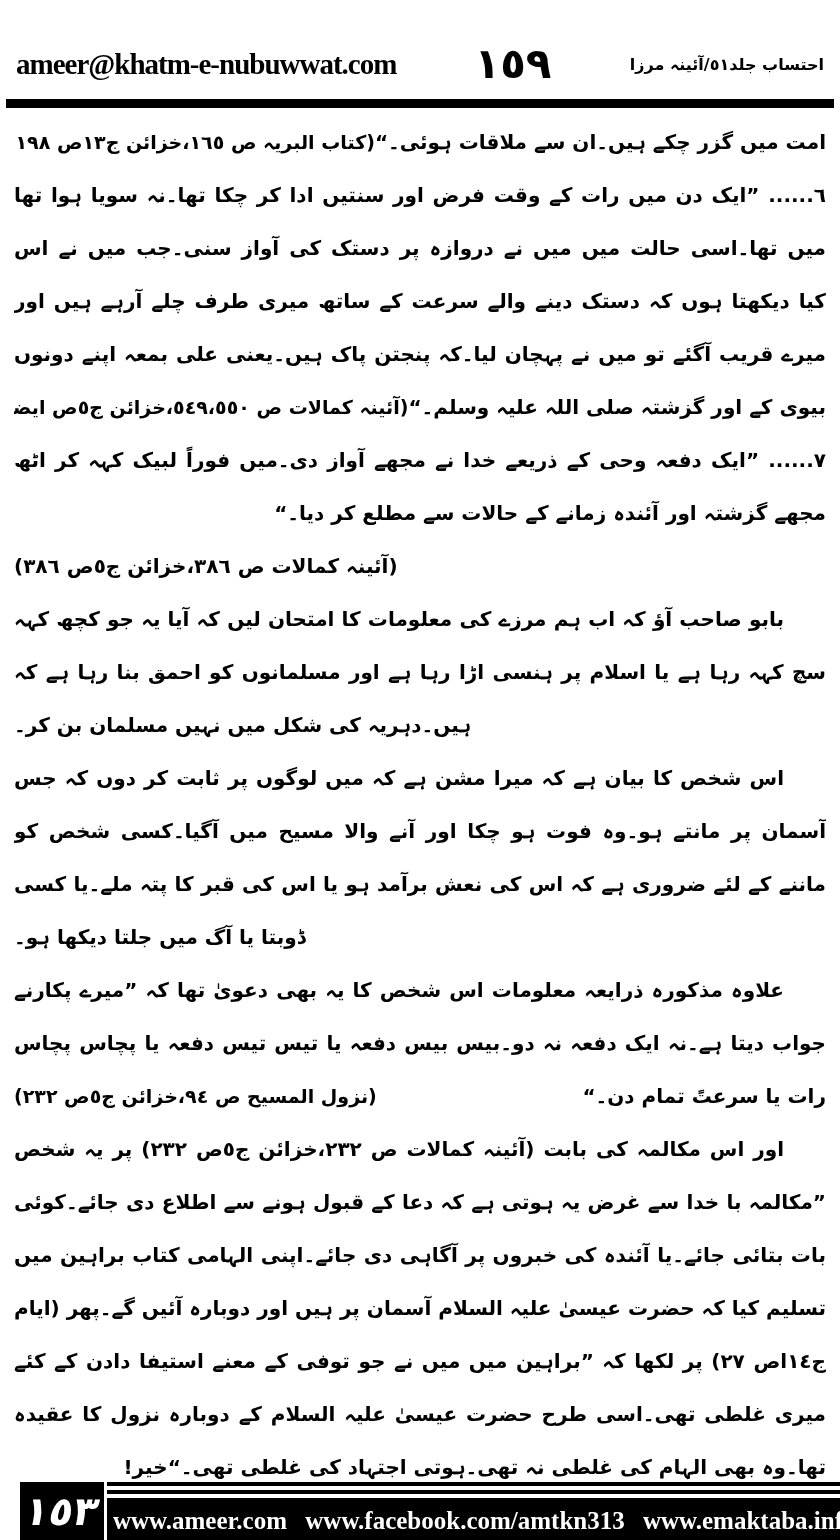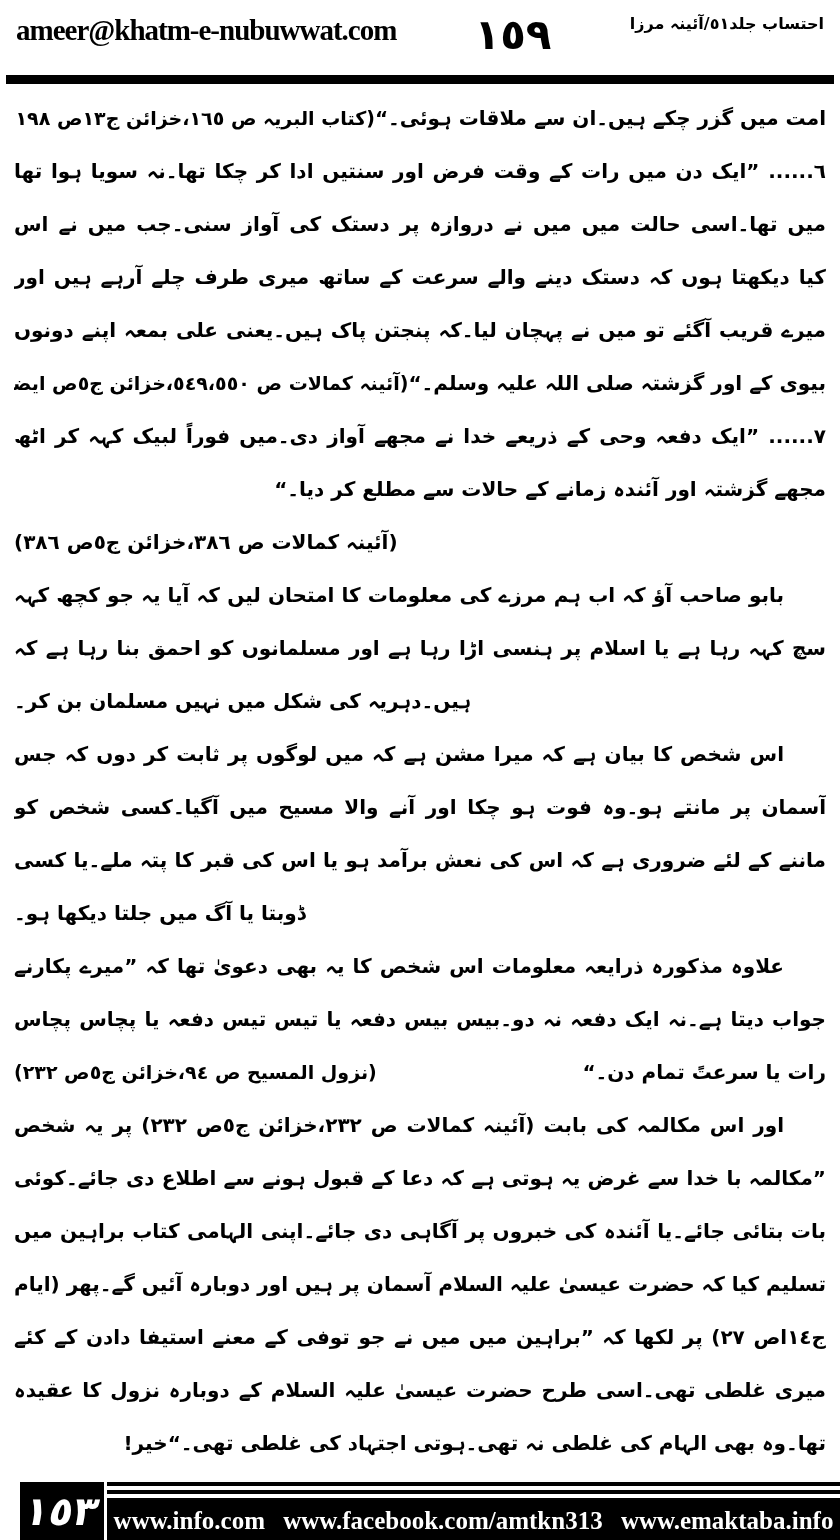--- a/index.html
+++ b/index.html
@@ -9,23 +9,24 @@
     height: 1540px;
     background: #ffffff;
     color: #000000;
     font-family: "DejaVu Sans", sans-serif;
     overflow: hidden;
   }
   
   .header {
     display: flex;
     justify-content: space-between;
-    align-items: flex-start;
+    align-items: center;
     padding: 14px 16px 0 16px;
     height: 52px;
+    margin-top: 24px;
   }
   .email {
     font-family: "Liberation Serif", serif;
     font-weight: bold;
     font-size: 29px;
     letter-spacing: -1px;
     white-space: nowrap;
   }
   .pagenum-top {
     font-family: "DejaVu Sans", sans-serif;
@@ -159,20 +160,20 @@
     </main>
 
   <footer class="footer">
     <div class="pagebox">
       <span class="pagenum-bottom">١٥٣</span>
     </div>
     <div class="bar">
       <div class="stripe"></div>
       <div class="stripe"></div>
       <div class="links">
-        <span>www.info.com</span>
+        <span>www.ameer.com</span>
         <span>www.facebook.com/amtkn313</span>
         <span>www.emaktaba.info</span>
       </div>
     </div>
   </footer>
 
 </div>
 
 </body></html>

